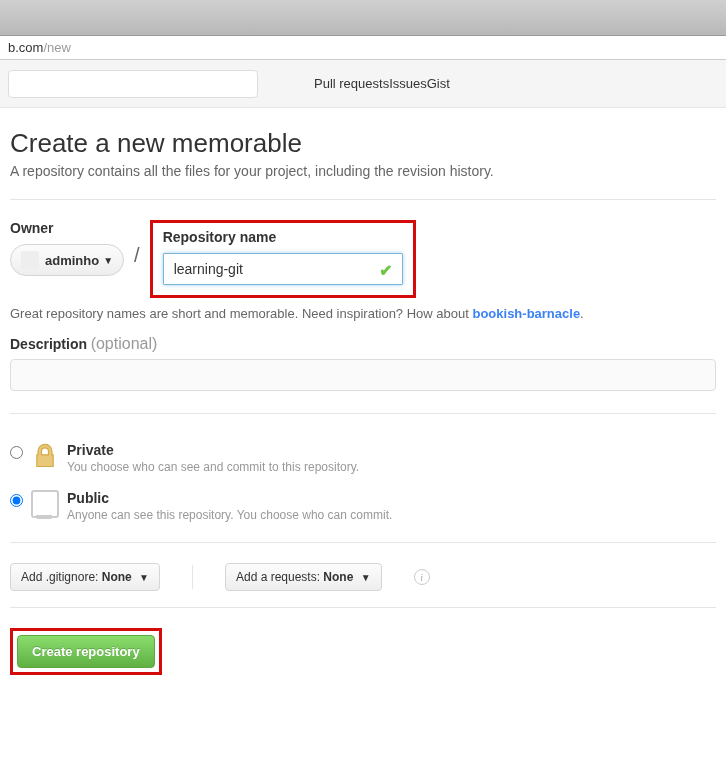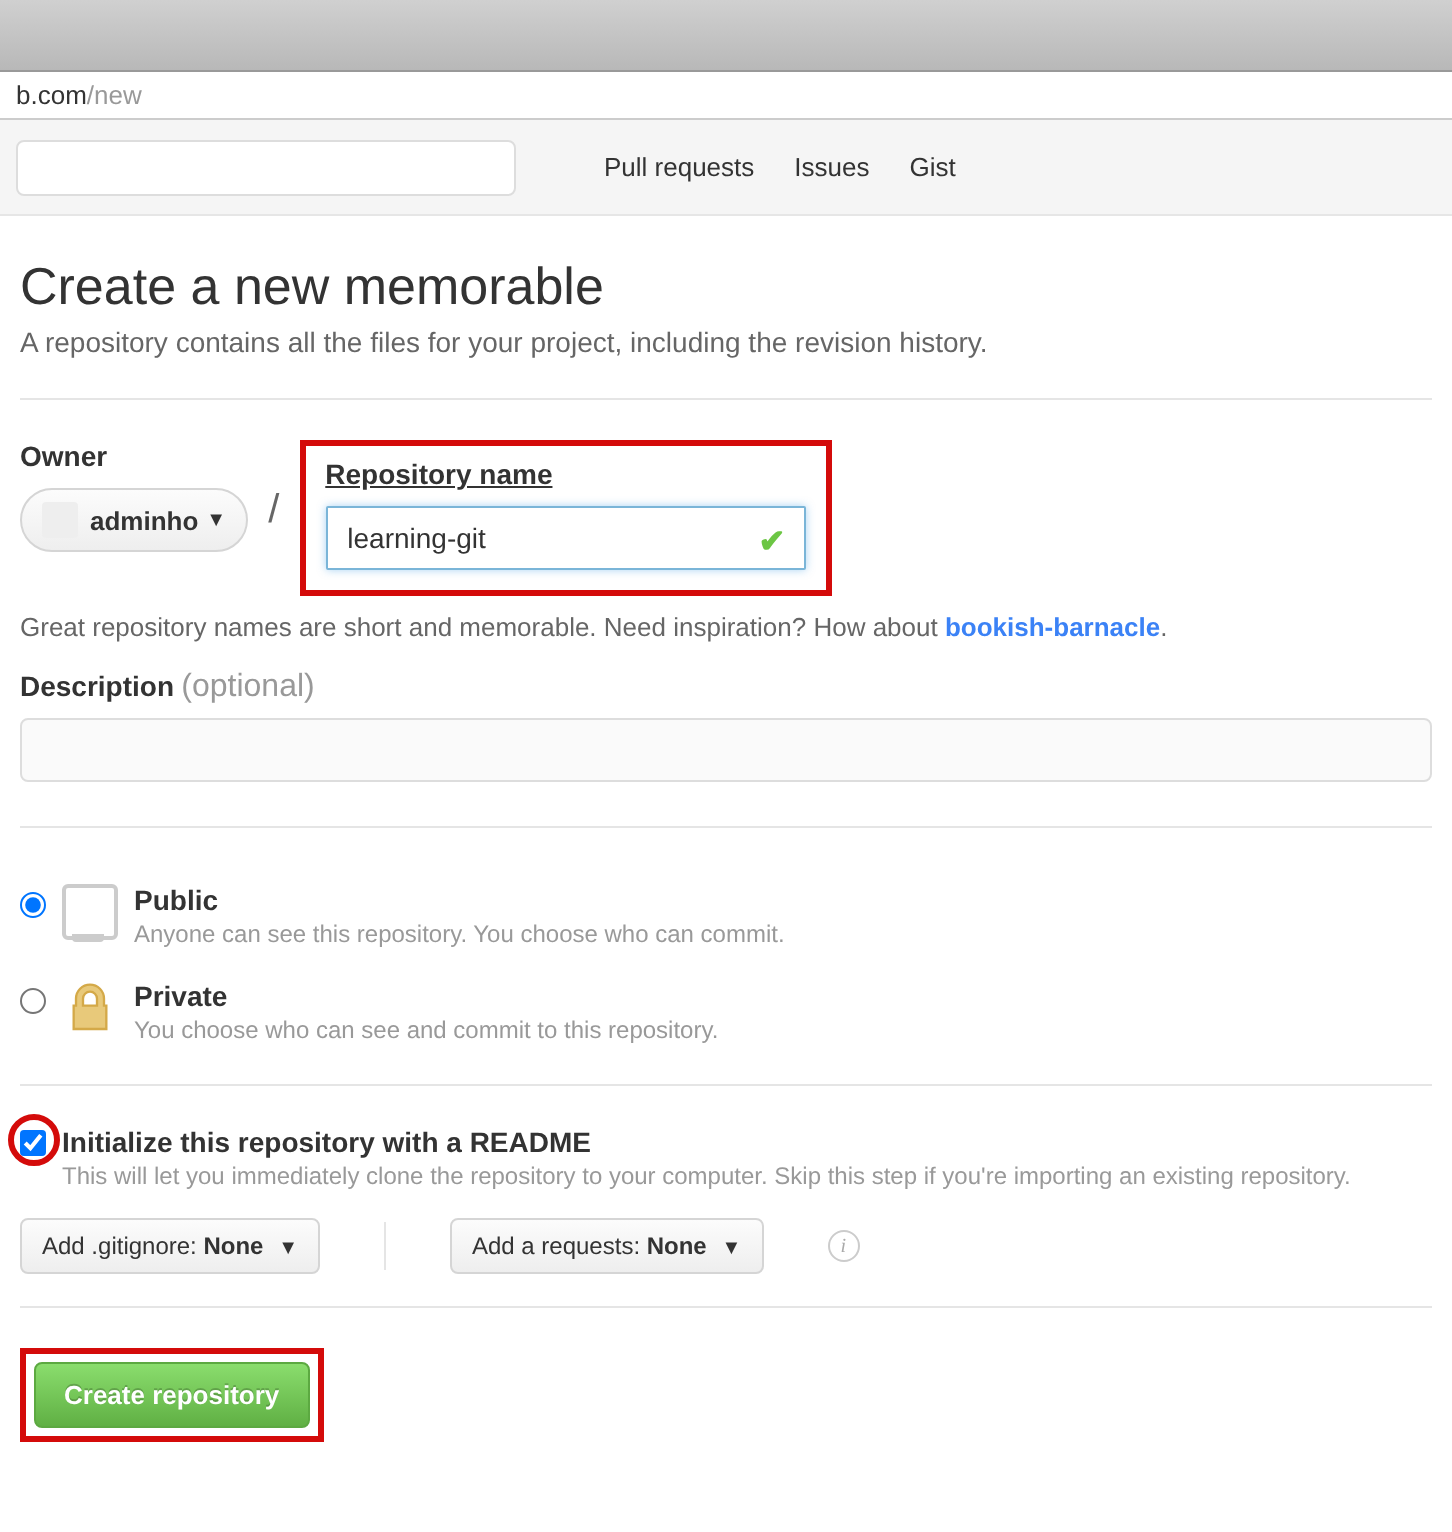--- a/index.html
+++ b/index.html
@@ -4,33 +4,33 @@
   <style>
     * { box-sizing: border-box; margin: 0; padding: 0; }
     body { font-family: Helvetica, Arial, sans-serif; font-size: 13px; color: #333; background: #fff; width: 726px; }
     
     .browser-chrome { height: 36px; background: linear-gradient(#d0d0d0, #b8b8b8); border-bottom: 1px solid #999; }
     .url-bar { background: #fff; padding: 4px 8px; font-size: 13px; color: #333; border-bottom: 1px solid #ccc; }
     .url-path { color: #999; margin-top: 16px; }
     
     .header-nav { background: #f5f5f5; border-bottom: 1px solid #e6e6e6; height: 48px; display: flex; align-items: center; padding: 0 8px; }
     .search-box { width: 250px; height: 28px; background: #fff; border: 1px solid #ddd; border-radius: 4px; }
-    .nav-links { display: flex; gap: 20px; margin-left: 44px; }
+    .nav-links { display: flex; margin-left: 56px; }
     .nav-link { color: #333; font-size: 13px; text-decoration: none; cursor: pointer; }
     
     .content { padding: 20px 10px; }
     
     h1 { font-size: 26px; font-weight: 300; color: #333; margin-bottom: 4px; }
     .subtitle { color: #666; font-size: 14px; margin-bottom: 20px; }
     
     hr.rule { border: none; border-top: 1px solid #e5e5e5; margin: 12px 0 20px; }
     
     .owner-row { display: flex; align-items: flex-start; gap: 8px; margin-bottom: 8px; }
     .owner-col { }
-    .repo-col { border: 3px solid #d40b0a; padding: 6px 10px 10px; text-decoration: underline; }
+    .repo-col { border: 3px solid #d40b0a; padding: 6px 10px 10px; }
     .label { font-weight: bold; font-size: 14px; margin-bottom: 8px; display: block; }
     .owner-select { display: flex; align-items: center; background: linear-gradient(#fcfcfc, #eee); border: 1px solid #d5d5d5; border-radius: 16px; padding: 6px 10px; height: 32px; cursor: pointer; }
     .owner-avatar { width: 18px; height: 18px; background: #eee; margin-right: 6px; border-radius: 2px; }
     .owner-name { font-weight: bold; font-size: 13px; }
     .caret { margin-left: 4px; font-size: 10px; }
     .slash { font-size: 20px; color: #666; padding: 24px 2px 0; }
     
     .repo-input-wrap { position: relative; }
     .repo-input { width: 240px; height: 32px; padding: 6px 30px 6px 10px; border: 1px solid #7ab5d8; border-radius: 1px; box-shadow: 0 0 4px rgba(81,167,232,0.5); font-size: 14px; color: #333; }
     .check-icon { position: absolute; right: 10px; top: 8px; color: #6cc644; font-size: 16px; font-weight: bold; }
@@ -115,51 +115,43 @@
   
   <div>
     <span class="desc-label">Description</span>
     <span class="optional">(optional)</span>
     <input class="desc-input" value="" style="">
   </div>
   
   <hr class="rule">
   
   <div class="visibility-row">
-    <input type="radio" name="vis" class="radio" checked="" style="">
-    <div class="vis-icon pub-icon"></div>
-    <div>
-      <div class="vis-title">Public</div>
-      <div class="vis-desc">Anyone can see this repository. You choose who can commit.</div>
-    </div>
-  </div>
-  
-  <div class="visibility-row">
     <input type="radio" name="vis" class="radio" style="">
     <div class="vis-icon priv-icon">
       <svg viewBox="0 0 24 24">
           <path fill="#e8c97a" stroke="#d4a948" stroke-width="1" d="M6 11V8a6 6 0 0112 0v3h1v10H5V11h1zm3 0h6V8a3 3 0 00-6 0v3z"></path>
         </svg>
     </div>
     <div>
       <div class="vis-title">Private</div>
       <div class="vis-desc">You choose who can see and commit to this repository.</div>
     </div>
   </div>
   
+  <div class="visibility-row">
+    <input type="radio" name="vis" class="radio" checked="" style="">
+    <div class="vis-icon pub-icon"></div>
+    <div>
+      <div class="vis-title">Public</div>
+      <div class="vis-desc">Anyone can see this repository. You choose who can commit.</div>
+    </div>
+  </div>
+  
   <hr class="rule">
   
-  <div class="init-row">
-    <div class="init-circle"></div>
-    <input type="checkbox" class="init-check" checked="" style="">
-    <div>
-      <div class="init-title">Initialize this repository with a README</div>
-      <div class="init-desc">This will let you immediately clone the repository to your computer. Skip this step if you're importing an existing repository.</div>
-    </div>
-  </div>
   
   <div class="button-row">
     <button class="select-btn">
       <span>Add .gitignore: </span><span class="sel-strong">None</span> <span class="caret">▼</span>
     </button>
     <div class="vsep"></div>
     <button class="select-btn">
       <span>Add a requests: </span><span class="sel-strong">None</span> <span class="caret">▼</span>
     </button>
     <div class="help-icon">i</div>

